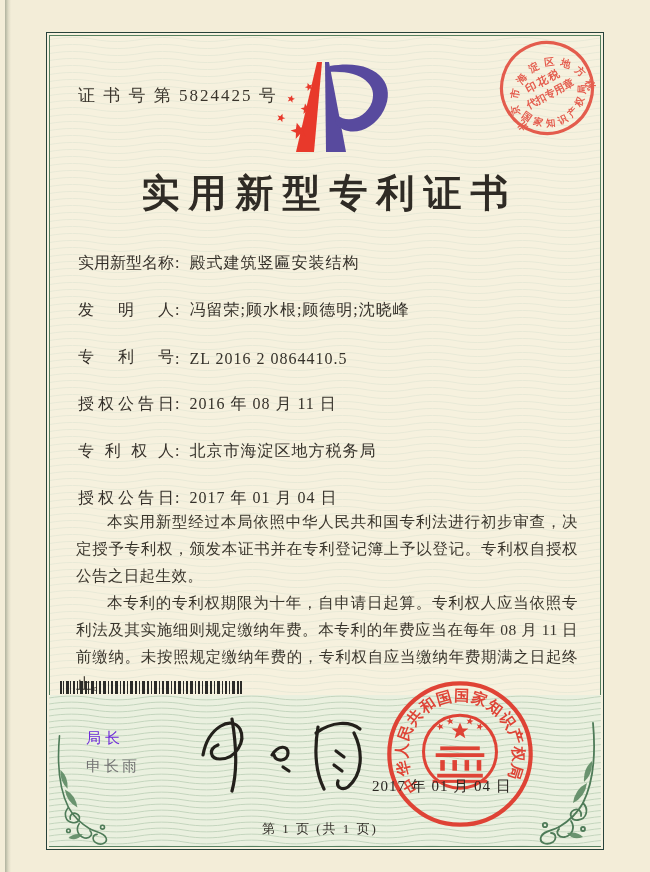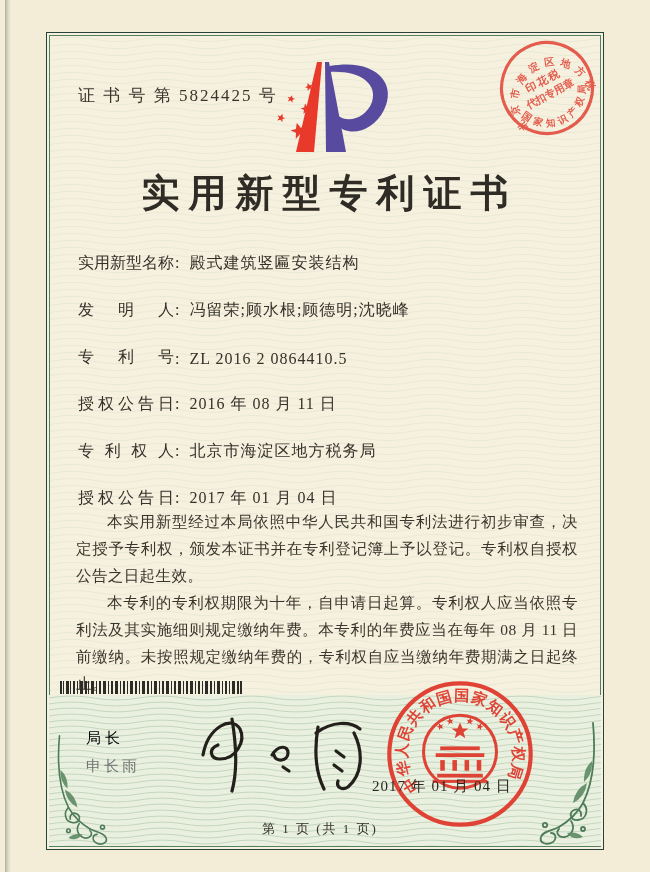--- a/index.html
+++ b/index.html
@@ -35,21 +35,21 @@
     text-align:justify;color:#3a362d;letter-spacing:.4px;}
   .bodytext p{margin:0;text-indent:2em;}
   
   .barcode{left:60px;top:681px;width:182px;height:13px;}
   
   .panel{left:49px;top:695px;width:552px;height:151px;background:#eaf0df;z-index:1;}
   .panel .pattern{position:absolute;inset:0;}
   .ornament{z-index:2;}
   .orn-right{left:537px;top:721px;width:64px;height:125px;}
   .orn-left{left:49px;top:734px;width:64px;height:112px;transform:scaleX(-1);}
-  .director-label{left:86px;top:729px;font-size:15px;letter-spacing:4px;z-index:3;color:#000000;}
+  .director-label{left:86px;top:729px;font-size:15px;letter-spacing:4px;z-index:3;color:#6d28d9;}
   .director-name{left:86px;top:757px;font-size:15px;letter-spacing:3px;z-index:3;color:#737373;}
   .signature{left:188px;top:703px;width:178px;height:96px;z-index:3;}
   .seal{left:384px;top:678px;width:152px;height:152px;z-index:4;opacity:.92;}
   .seal-date{left:372px;top:777px;width:170px;font-size:15px;letter-spacing:1px;
     color:#2b2823;z-index:5;}
   .page-info{left:0;top:820px;width:640px;text-align:center;font-size:13px;
     letter-spacing:2px;z-index:3;color:#34302a;}
 </style>
 </head>
 <body>

